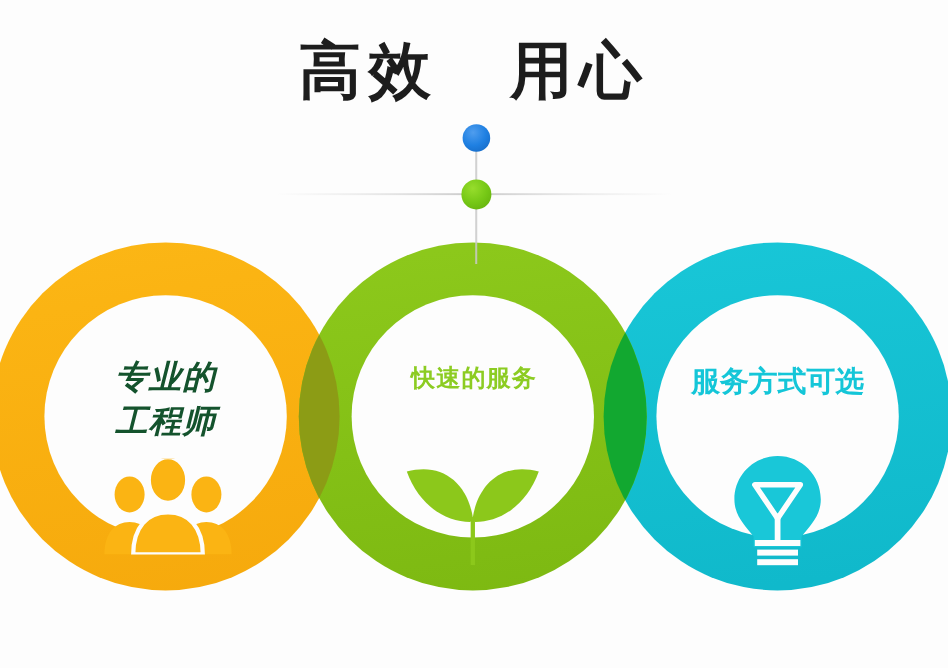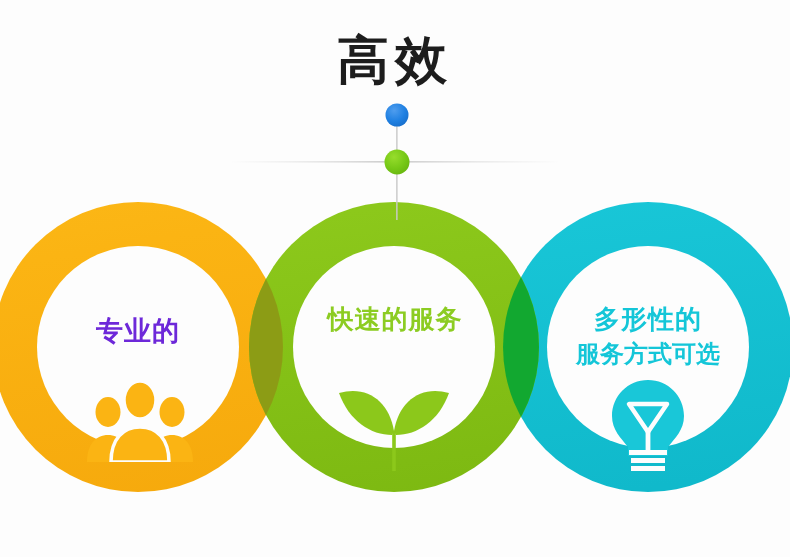--- a/index.html
+++ b/index.html
@@ -57,39 +57,40 @@
     width:230px;
     text-align:center;
     z-index:7;
     font-weight:700;
     font-size:27px;
     line-height:1.38;
     letter-spacing:1px;
     font-family:"DejaVu Sans","Liberation Sans",sans-serif;
     text-shadow:0 1px 0 rgba(255,255,255,.65);
   }
-  #label-1{ left:23px;  top:312px; color:#6d28d9; }
-  #label-2{ left:280px; top:302px; color:#8ccc22; font-size:26px; }
+  #label-1{ left:23px;  top:296px; color:#14532d;font-style:italic; }
+  #label-2{ left:280px; top:302px; color:#8ccc22; font-size:20px; }
   #label-3{ left:533px; top:302px; color:#14c6d8; font-size:26px; }
   #label-3 .l2{ font-size:24px; letter-spacing:0px; }
   .ring-label .l1, .ring-label .l2{ display:block; white-space:nowrap; }
 
   
   .picto{ position:absolute; z-index:6; }
   #picto-1{ left:86px;  top:382px; }
   #picto-2{ left:331px; top:379px; }
   #picto-3{ left:603px; top:378px; }
 </style>
 </head>
 <body>
 
 <div id="stage">
 
   <div id="headline">
     <span class="word">高效</span>
+    <span class="word">用心</span>
   </div>
 
   <svg id="connector" viewBox="0 0 790 120">
     <defs>
       <linearGradient id="hfade" x1="0" y1="0" x2="1" y2="0">
         <stop offset="0" stop-color="#d6d6d6" stop-opacity="0"></stop>
         <stop offset="0.18" stop-color="#d6d6d6" stop-opacity="0.35"></stop>
         <stop offset="0.5" stop-color="#c7c7c7" stop-opacity="0.95"></stop>
         <stop offset="0.82" stop-color="#d6d6d6" stop-opacity="0.35"></stop>
         <stop offset="1" stop-color="#d6d6d6" stop-opacity="0"></stop>
@@ -187,26 +188,26 @@
       <rect x="0" y="0" width="790" height="557" fill="#12a830"></rect>
     </g>
 
     <circle cx="138" cy="347" r="100" fill="#fdfdfd"></circle>
     <circle cx="394" cy="347" r="100" fill="#fdfdfd"></circle>
     <circle cx="648" cy="347" r="100" fill="#fdfdfd"></circle>
   </svg>
 
   <div class="ring-label" id="label-1">
     <span class="l1">专业的</span>
+    <span class="l2">工程师</span>
   </div>
   <div class="ring-label" id="label-2">
     <span class="l1">快速的服务</span>
   </div>
   <div class="ring-label" id="label-3">
-    <span class="l1">多形性的</span>
     <span class="l2">服务方式可选</span>
   </div>
 
   <svg class="picto" id="picto-1" width="108" height="80" viewBox="0 0 108 80">
     <g fill="#fbb413">
 
       <ellipse cx="22" cy="30" rx="12.5" ry="15"></ellipse>
       <path d="M1 80 C1 62 10 53 22 53 C34 53 43 62 43 80 Z"></path>
 
       <ellipse cx="86" cy="30" rx="12.5" ry="15"></ellipse>

